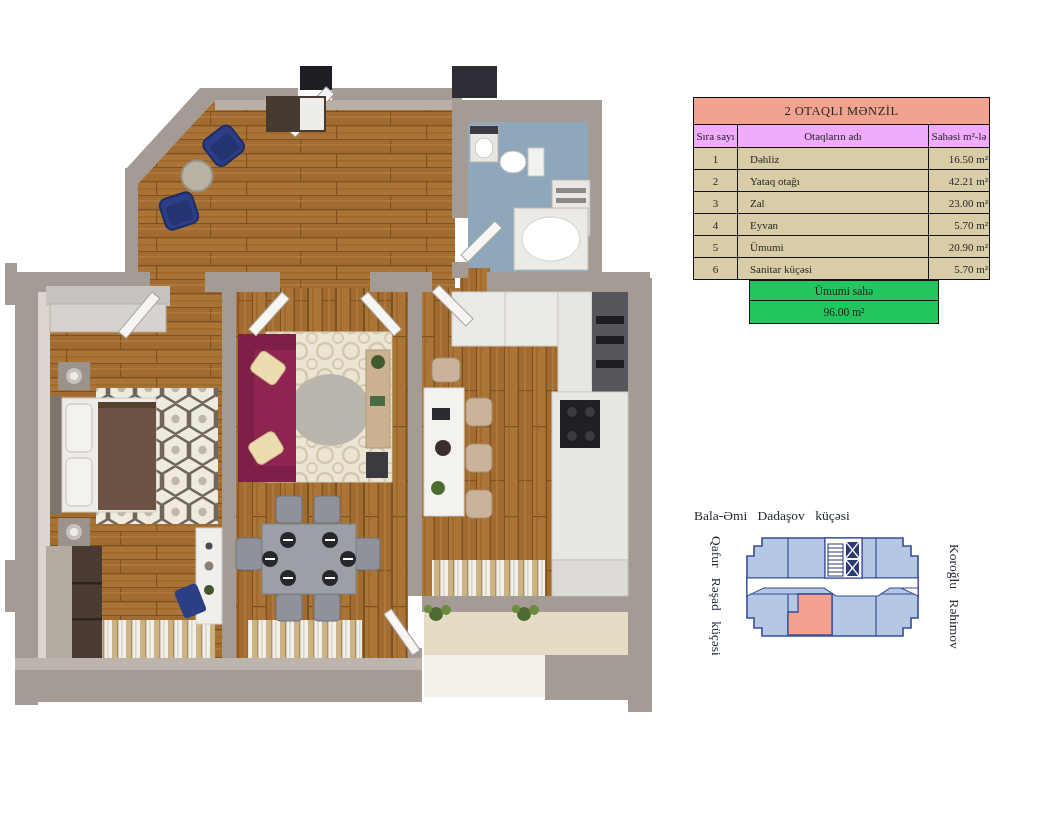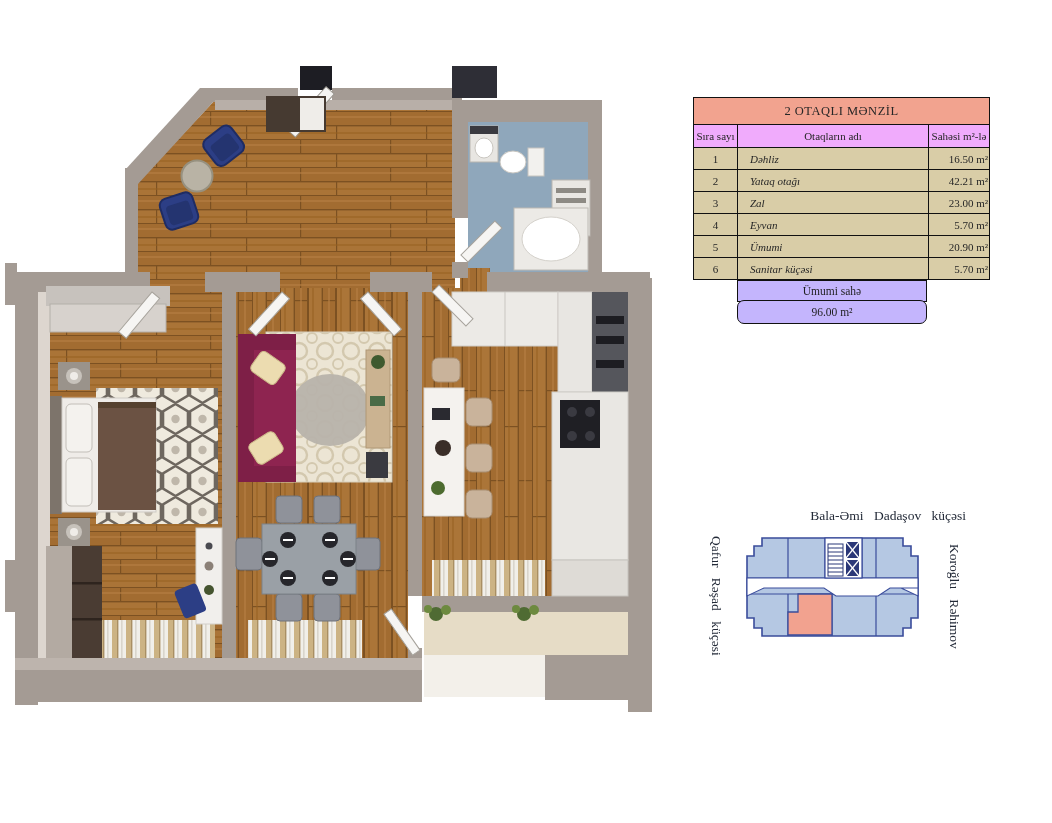--- a/index.html
+++ b/index.html
@@ -9,29 +9,29 @@
   #plan{position:absolute;left:0;top:0;}
   
   .apt-table-wrap{position:absolute;left:693px;top:97px;width:296px;}
   table.apt{border-collapse:collapse;width:296px;table-layout:fixed;}
   table.apt td,table.apt th{border:1.6px solid #111;font-weight:normal;
       font-family:"Liberation Serif",serif;color:#262626;overflow:hidden;white-space:nowrap;}
   .row-title td{background:#f2a38f;text-align:center;font-size:12.5px;height:24px;letter-spacing:.5px;}
   .row-head th{background:#f0abfc;text-align:center;font-size:11px;height:20px;}
   .row-data td{background:#d9cda7;font-size:11px;height:19px;}
   .row-data td.c0{text-align:center;}
-  .row-data td.c1{padding-left:12px;font-style:italic;}
+  .row-data td.c1{padding-left:12px;}
   .row-data td.c2{text-align:right;}
-  .foot-box{margin-left:44px;width:188px;background:#c4b5fd;border:1.6px solid #111;
+  .foot-box{margin-left:56px;width:188px;background:#22c55e;border:1.6px solid #111;
       text-align:center;font-size:11.5px;line-height:20px;height:20px;}
-  .foot-box + .foot-box{margin-top:-1.6px;height:22px;line-height:22px;border-radius:7px;}
+  .foot-box + .foot-box{margin-top:-1.6px;height:22px;line-height:22px;}
   
   .sitemap{position:absolute;left:694px;top:504px;width:272px;height:178px;}
   .sitemap .lbl{position:absolute;color:#232a38;font-size:13.5px;word-spacing:7px;white-space:nowrap;}
-  .lbl.top{top:4px;left:0;width:100%;text-align:right;}
+  .lbl.top{top:4px;left:0;width:100%;text-align:left;}
   .lbl.bottom{bottom:0;left:0;width:100%;text-align:center;}
   .lbl.left{left:14px;top:28px;height:128px;writing-mode:vertical-rl;text-align:center;}
   .lbl.right{right:4px;top:28px;height:128px;writing-mode:vertical-rl;text-align:center;}
   .sitemap svg{position:absolute;left:46px;top:30px;}
 </style>
 </head>
 <body>
 
 <svg id="plan" width="690" height="823" viewBox="0 0 690 823">
   <defs>

